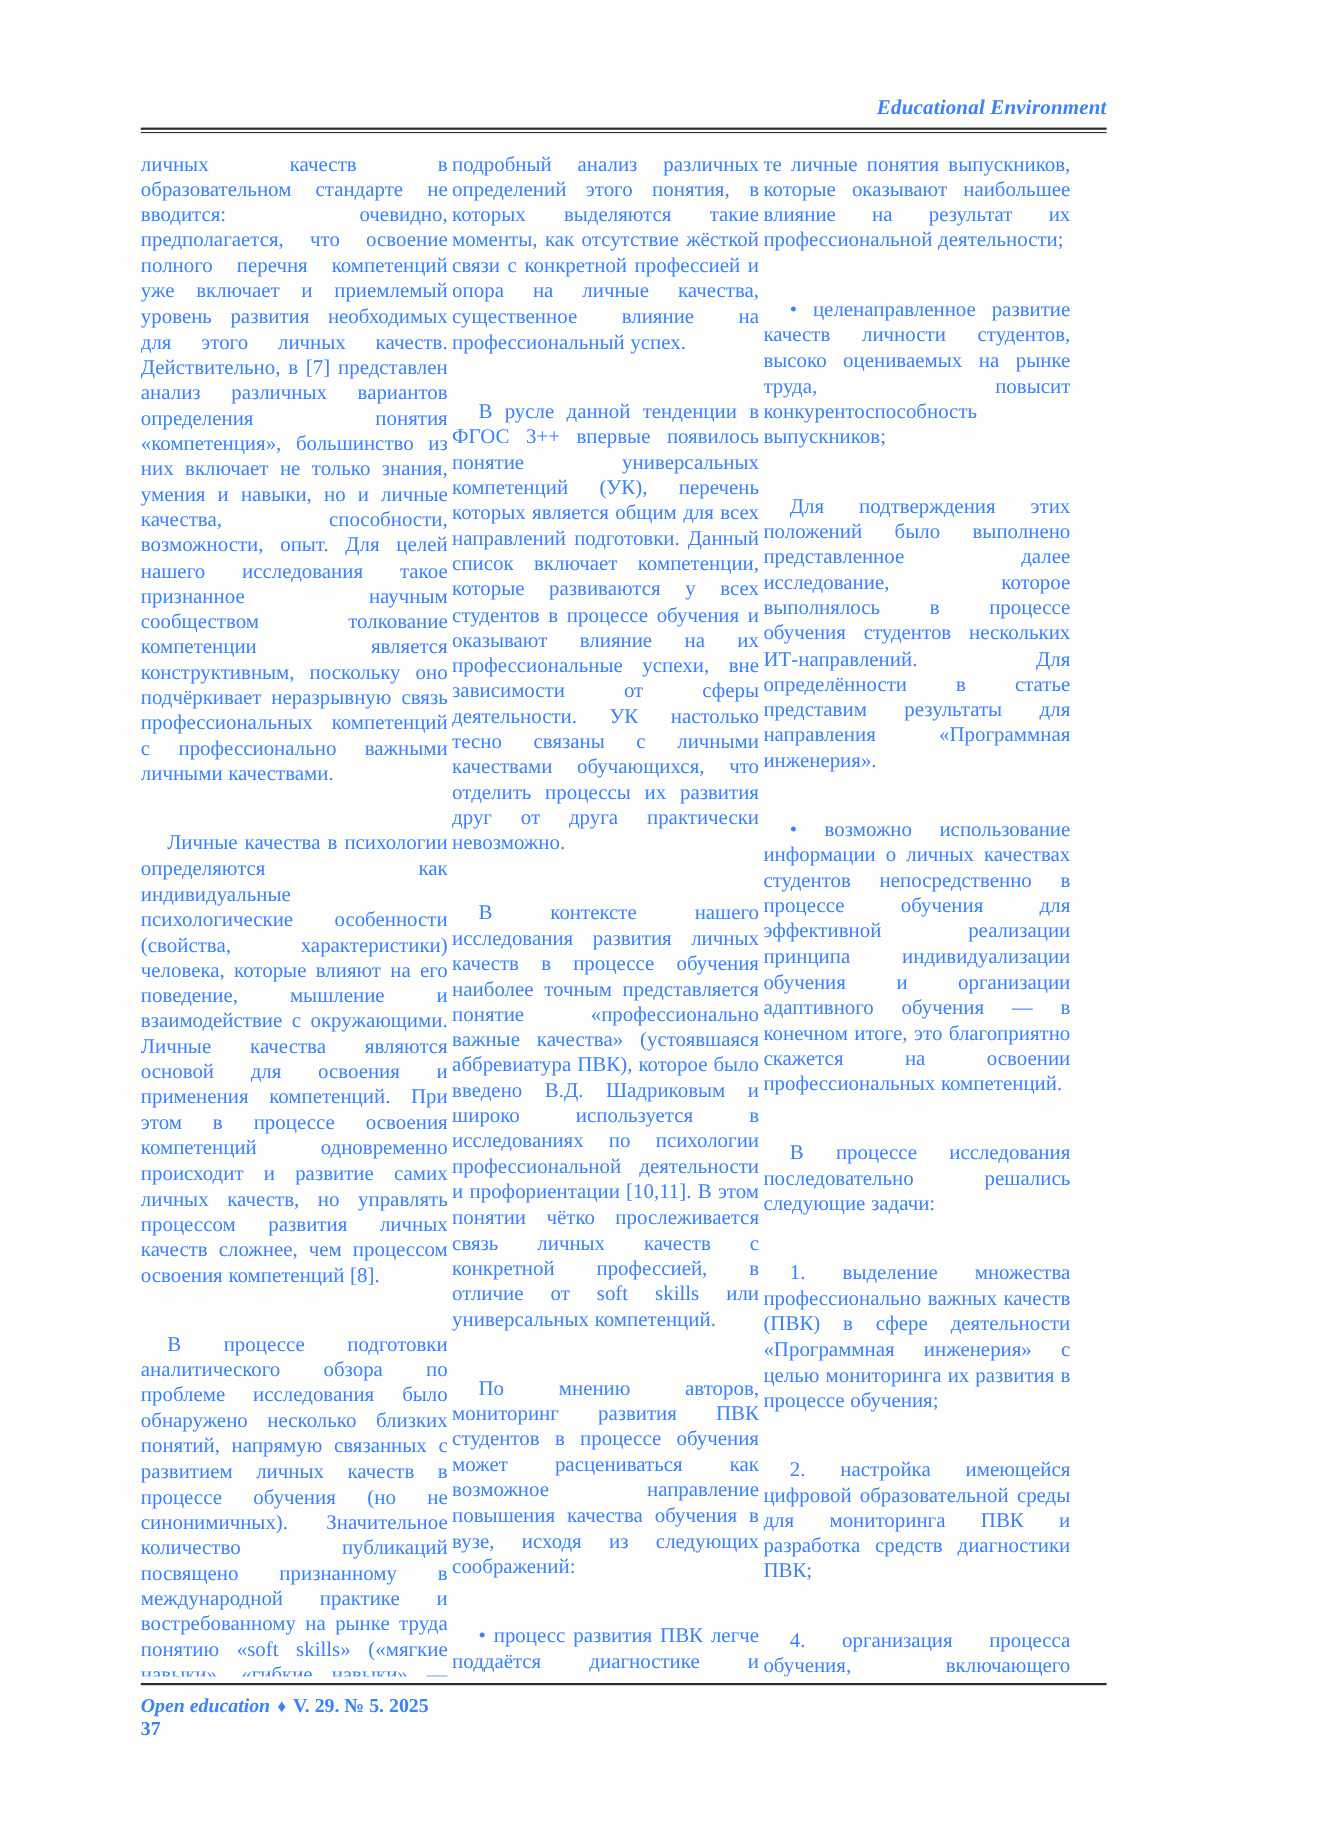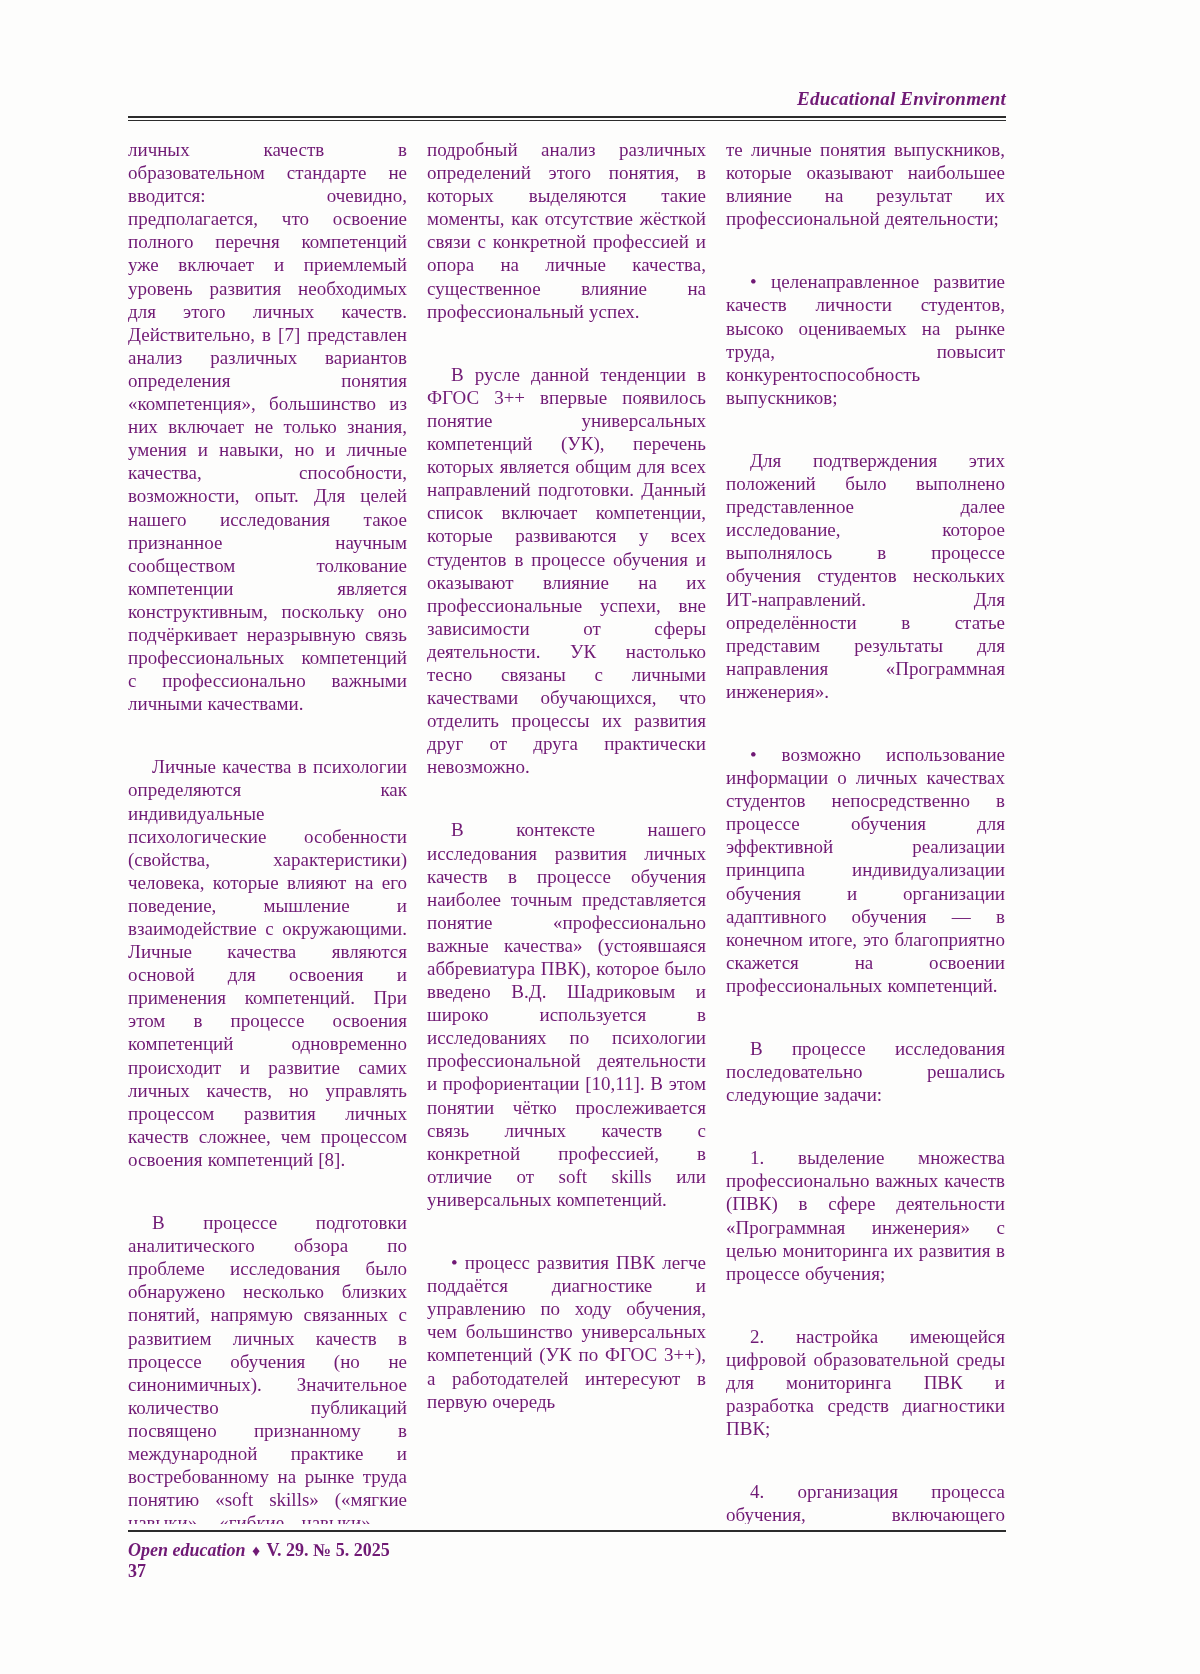--- a/index.html
+++ b/index.html
@@ -3,21 +3,21 @@
 <meta charset="utf-8">
 <style>
   html, body { margin: 0; padding: 0; background: #e9e9e9; }
   .page {
     position: relative;
     width: 1200px;
     height: 1674px;
     margin: 0 auto;
     background: #fdfdfc;
     font-family: "Liberation Serif", "DejaVu Serif", serif;
-    color: #701a75;
+    color: #3b82f6;
     overflow: hidden;
   }
   .content-frame { position: absolute; left: 128px; width: 878px; }
 
   
   .running-title {
     position: absolute;
     top: 88px;
     width: 878px;
     text-align: right;
@@ -35,21 +35,21 @@
     border-bottom: 1px solid #2c2c2c;
   }
 
   
   .columns {
     position: absolute;
     top: 138px;
     width: 878px;
     height: 1386px;
     display: flex;
-    gap: 20px;
+    gap: 4px;
   }
   .col {
     width: 279px;
     height: 100%;
     overflow: hidden;
   }
   .para {
     margin: 0;
     font-size: 19px;
     line-height: 23.1px;
@@ -95,20 +95,21 @@
   <main class="content-frame columns">
     <div class="col">
         <p class="para">личных качеств в образовательном стандарте не вводится: очевидно, предполагается, что освоение полного перечня компетенций уже включает и приемлемый уровень развития необходимых для этого личных качеств. Действительно, в [7] представлен анализ различных вариантов определения понятия «компетенция», большинство из них включает не только знания, умения и навыки, но и личные качества, способности, возможности, опыт. Для целей нашего исследования такое признанное научным сообществом толкование компетенции является конструктивным, поскольку оно подчёркивает неразрывную связь профессиональных компетенций с профессионально важными личными качествами.</p>
         <p class="para indent">Личные качества в психологии определяются как индивидуальные психологические особенности (свойства, характеристики) человека, которые влияют на его поведение, мышление и взаимодействие с окружающими. Личные качества являются основой для освоения и применения компетенций. При этом в процессе освоения компетенций одновременно происходит и развитие самих личных качеств, но управлять процессом развития личных качеств сложнее, чем процессом освоения компетенций [8].</p>
         <p class="para indent">В процессе подготовки аналитического обзора по проблеме исследования было обнаружено несколько близких понятий, напрямую связанных с развитием личных качеств в процессе обучения (но не синонимичных). Значительное количество публикаций посвящено признанному в международной практике и востребованному на рынке труда понятию «soft skills» («мягкие навыки», «гибкие навыки» — профессиональные компетенции в данной терминологии обозначаются как «hard skills»). В [9] приводится</p>
       </div>
     <div class="col">
         <p class="para">подробный анализ различных определений этого понятия, в которых выделяются такие моменты, как отсутствие жёсткой связи с конкретной профессией и опора на личные качества, существенное влияние на профессиональный успех.</p>
         <p class="para indent">В русле данной тенденции в ФГОС 3++ впервые появилось понятие универсальных компетенций (УК), перечень которых является общим для всех направлений подготовки. Данный список включает компетенции, которые развиваются у всех студентов в процессе обучения и оказывают влияние на их профессиональные успехи, вне зависимости от сферы деятельности. УК настолько тесно связаны с личными качествами обучающихся, что отделить процессы их развития друг от друга практически невозможно.</p>
         <p class="para indent">В контексте нашего исследования развития личных качеств в процессе обучения наиболее точным представляется понятие «профессионально важные качества» (устоявшаяся аббревиатура ПВК), которое было введено В.Д. Шадриковым и широко используется в исследованиях по психологии профессиональной деятельности и профориентации [10,11]. В этом понятии чётко прослеживается связь личных качеств с конкретной профессией, в отличие от soft skills или универсальных компетенций.</p>
+        <p class="para indent">По мнению авторов, мониторинг развития ПВК студентов в процессе обучения может расцениваться как возможное направление повышения качества обучения в вузе, исходя из следующих соображений:</p>
         <p class="para indent">• процесс развития ПВК легче поддаётся диагностике и управлению по ходу обучения, чем большинство универсальных компетенций (УК по ФГОС 3++), а работодателей интересуют в первую очередь</p>
       </div>
     <div class="col">
         <p class="para">те личные понятия выпускников, которые оказывают наибольшее влияние на результат их профессиональной деятельности;</p>
         <p class="para indent">• целенаправленное развитие качеств личности студентов, высоко оцениваемых на рынке труда, повысит конкурентоспособность выпускников;</p>
         <p class="para indent">Для подтверждения этих положений было выполнено представленное далее исследование, которое выполнялось в процессе обучения студентов нескольких ИТ-направлений. Для определённости в статье представим результаты для направления «Программная инженерия».</p>
         <p class="para indent">• возможно использование информации о личных качествах студентов непосредственно в процессе обучения для эффективной реализации принципа индивидуализации обучения и организации адаптивного обучения — в конечном итоге, это благоприятно скажется на освоении профессиональных компетенций.</p>
         <p class="para indent">В процессе исследования последовательно решались следующие задачи:</p>
         <p class="para indent">1. выделение множества профессионально важных качеств (ПВК) в сфере деятельности «Программная инженерия» с целью мониторинга их развития в процессе обучения;</p>
         <p class="para indent">2. настройка имеющейся цифровой образовательной среды для мониторинга ПВК и разработка средств диагностики ПВК;</p>

